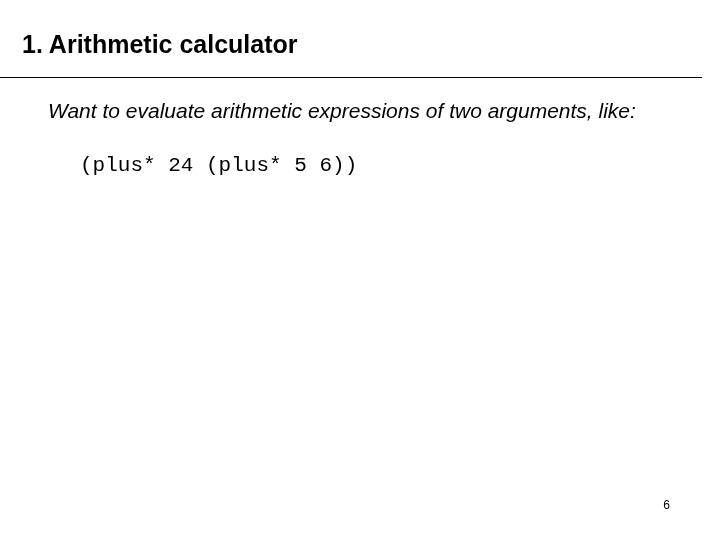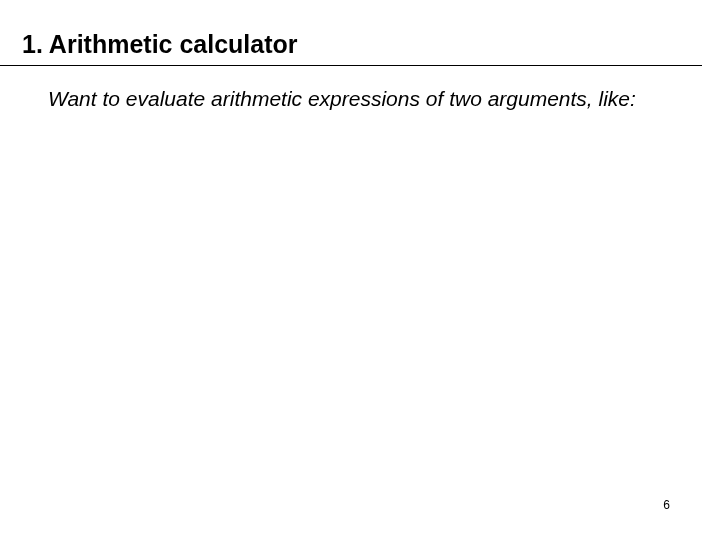--- a/index.html
+++ b/index.html
@@ -19,21 +19,21 @@
       width: 100%;
       height: 100%;
       padding: 30px 0 0 0;
       position: relative;
     }
     .heading {
       font-size: 25px;
       font-weight: bold;
       color: #000;
       padding-left: 22px;
-      padding-bottom: 6px;
+      padding-bottom: 18px;
       border-bottom: 1px solid #000;
       margin-right: 18px;
     }
     .body-text {
       font-size: 21px;
       color: #000;
       padding: 20px 60px 0 48px;
       line-height: 1.25;
       font-style: italic;
     }
@@ -50,14 +50,15 @@
       font-size: 12px;
       color: #000;
     }
   </style>
 </head>
 <body>
 
 <div class="slide">
   <div class="heading">1. Arithmetic calculator</div>
   <div class="body-text">Want to evaluate arithmetic expressions of two arguments, like:</div>
+  <div class="code-block">(plus* 24 (plus* 5 6))</div>
   <div class="page-number">6</div>
 </div>
 
 </body></html>

